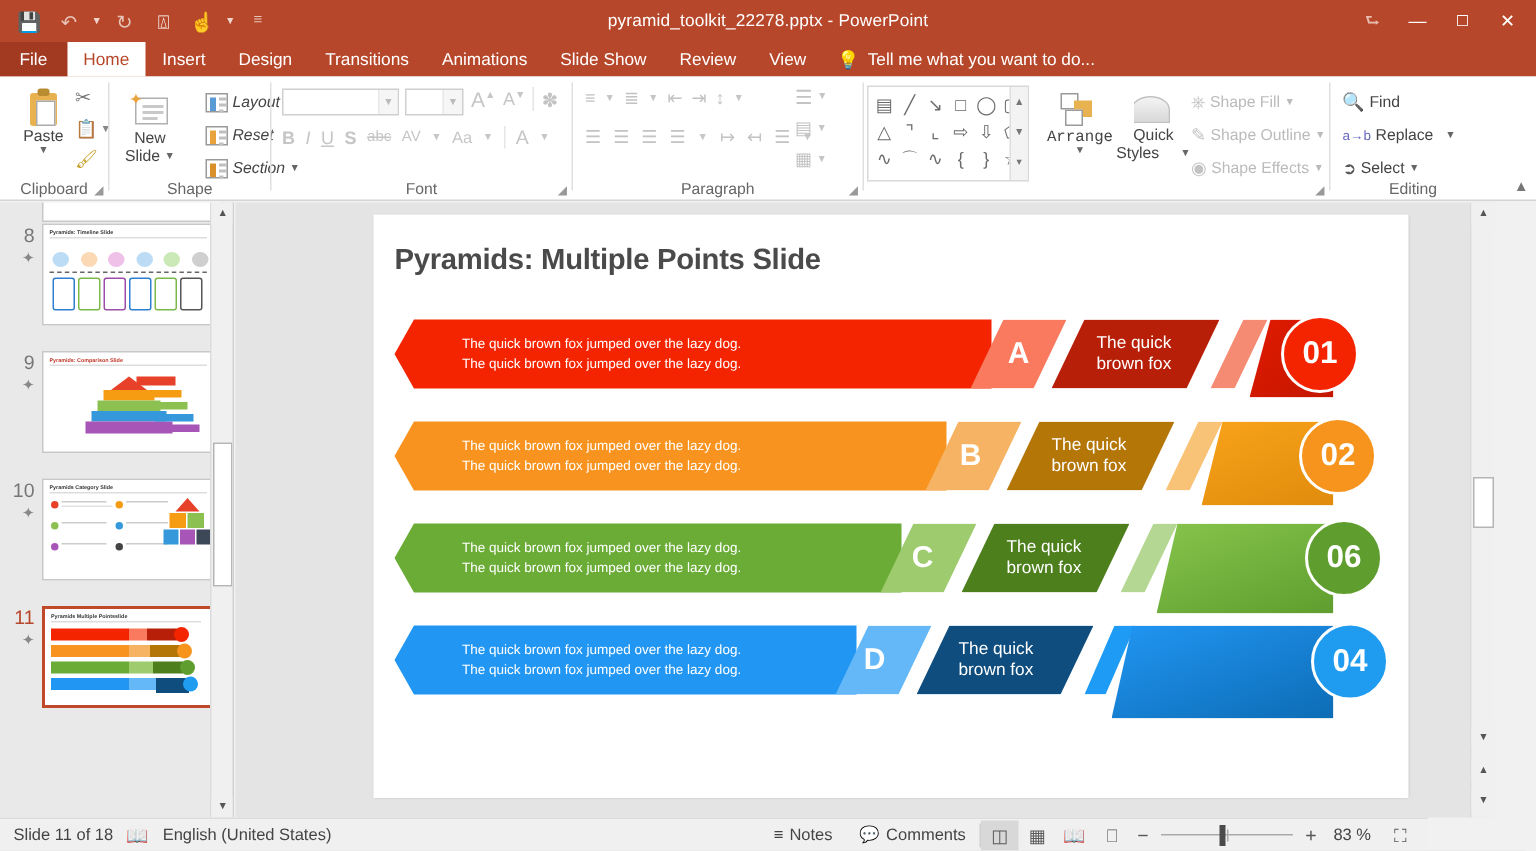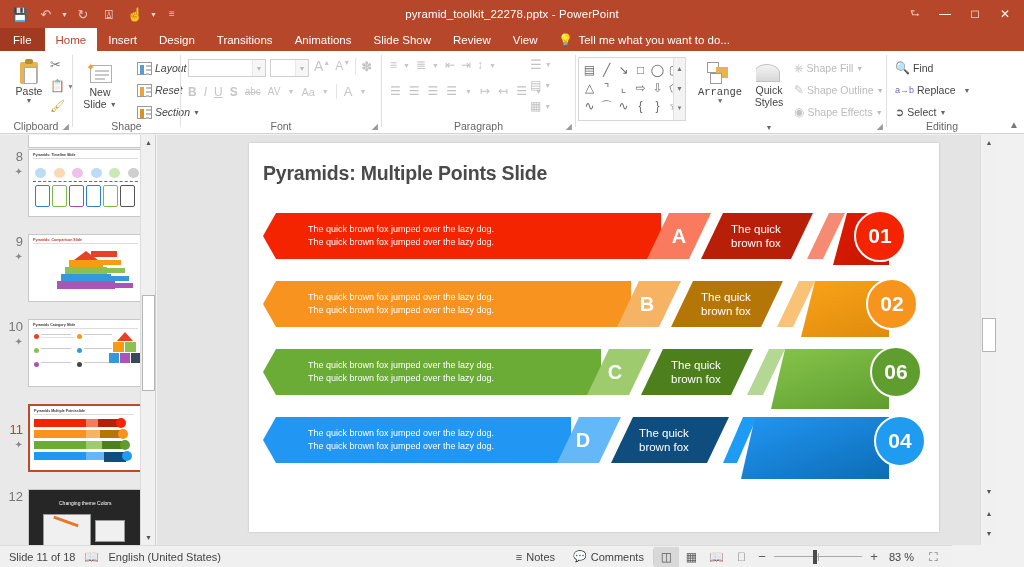--- a/index.html
+++ b/index.html
@@ -140,21 +140,21 @@
   .thumbpane {
     position:absolute; left:0; top:135px; width:156px; height:410px;
     background:#e9e9e9; border-right:1px solid #d0d0d0; overflow:hidden;
   }
   .thumb-row { position:absolute; left:0; width:156px; display:flex; }
   .thumb-num {
     width:28px; text-align:right; padding-right:5px; font-size:13px; color:#777;
     display:flex; flex-direction:column; align-items:flex-end;
   }
   .thumb-num .star { font-size:10px; color:#888; margin-top:2px; }
-  .thumb-num.sel { color:#b7472a;margin-top:18px; }
+  .thumb-num.sel { color:#b7472a; }
   .thumb {
     width:120px; background:#fff; border:1px solid #c8c8c8; position:relative; overflow:hidden;
   }
   .thumb.sel { border:2px solid #c0492a; }
   .tt { position:absolute; font-weight:bold; color:#3a3a3a; }
 
   .sb {
     position:absolute; width:15px; background:#f0f0f0; border-left:1px solid #dcdcdc;
   }
   .sb .arr { width:15px; height:15px; display:flex;align-items:center;justify-content:center;
@@ -460,21 +460,21 @@
           <div class="cap">Arrange</div>
           <div class="car">▼</div>
         </div>
       </div>
       <div style="position:absolute;left:172px;top:8px;">
         <div class="bigbtn" style="width:42px">
           <div class="quickico">
               <div class="q1"></div>
             </div>
           <div class="cap">Quick</div>
-          <div class="cap" style="display:flex;align-items:center;gap:14px;flex-direction:column;">
+          <div class="cap" style="display:flex;align-items:center;gap:14px;">
             <span>Styles</span>
             <span style="font-size:7px;color:#666">▼</span>
           </div>
         </div>
       </div>
       <div style="position:absolute;left:218px;top:7px;">
         <div class="smallrow dis">
           <span class="gicon">⎈</span>
           <span>Shape Fill</span>
           <span style="font-size:7px">▼</span>
@@ -622,31 +622,20 @@
         <div style="position:absolute;left:56px;top:35px;width:16px;height:8px;background:#9dcb6e"></div>
         <div style="position:absolute;left:72px;top:35px;width:20px;height:8px;background:#4d7f1d"></div>
         <div style="position:absolute;left:90px;top:34px;width:10px;height:10px;border-radius:50%;background:#5f9e2e"></div>
         <div style="position:absolute;left:4px;top:46px;width:52px;height:8px;background:#2196f3"></div>
         <div style="position:absolute;left:56px;top:46px;width:18px;height:8px;background:#64b8f7"></div>
         <div style="position:absolute;left:74px;top:46px;width:22px;height:10px;background:#0e4d7d"></div>
         <div style="position:absolute;left:92px;top:45px;width:10px;height:10px;border-radius:50%;background:#1f9bf0"></div>
       </div>
     </div>
 
-    <div class="thumb-row" style="top:354px;">
-      <div class="thumb-num">
-        <span>12</span>
-      </div>
-      <div class="thumb" style="height:68px;background:#262626;">
-        <div class="tt" style="left:30px;top:10px;font-size:5px;color:#fff;font-weight:normal;">Changing theme Colors</div>
-        <div style="position:absolute;left:14px;top:24px;width:48px;height:34px;background:#f0f0f0;border:1px solid #999;"></div>
-        <div style="position:absolute;left:66px;top:30px;width:30px;height:22px;background:#f0f0f0;border:1px solid #999;"></div>
-        <div style="position:absolute;left:24px;top:30px;width:26px;height:3px;background:#e8762c;transform:rotate(20deg);"></div>
-      </div>
-    </div>
 
     <div class="sb" style="right:0;top:0;height:410px;">
       <div class="arr">▲</div>
       <div class="thumbbar" style="top:160px;height:96px;"></div>
       <div class="arr" style="position:absolute;bottom:0;">▼</div>
     </div>
   </div>
 
   <div class="editarea">
     <div class="slide">

